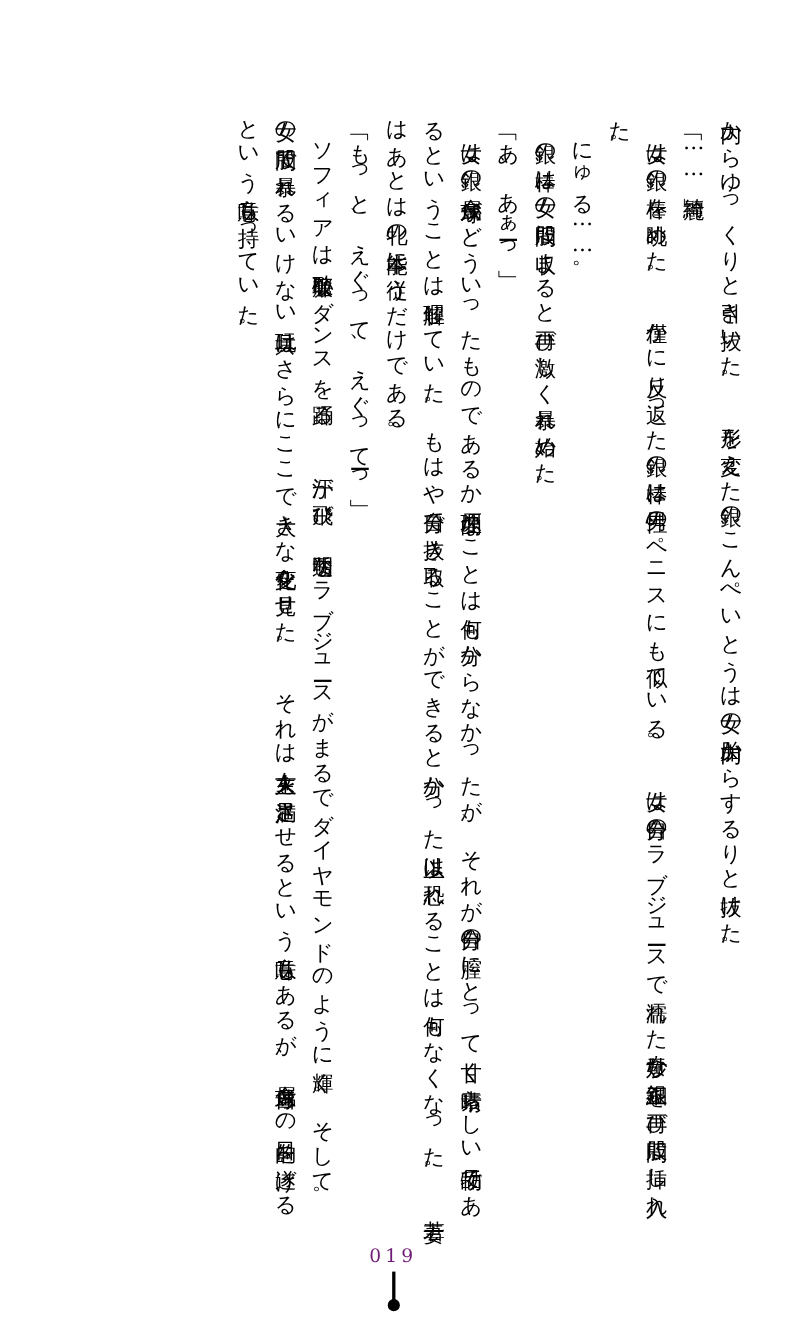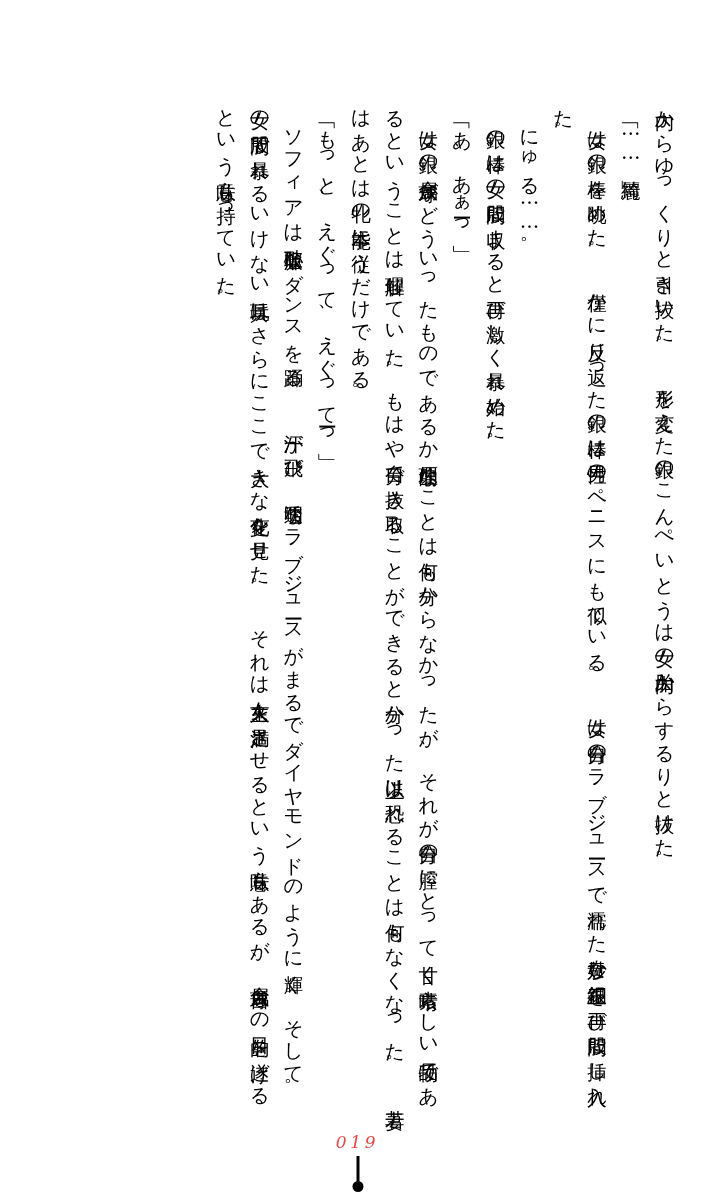--- a/index.html
+++ b/index.html
@@ -49,22 +49,21 @@
   
   #folio {
     position: absolute;
     left: 0;
     right: 0;
     bottom: 48px;
     text-align: center;
     font-family: "DejaVu Serif", "Liberation Serif", serif;
     font-size: 17px;
     letter-spacing: 0.22em;
-    color: #ef4444;
-    font-style: italic;
+    color: #701a75;
   }
   #folio-mark {
     position: absolute;
     left: 50%;
     bottom: 18px;
     transform: translateX(-50%);
     width: 3px;
     height: 26px;
     background: #000000;
   }

